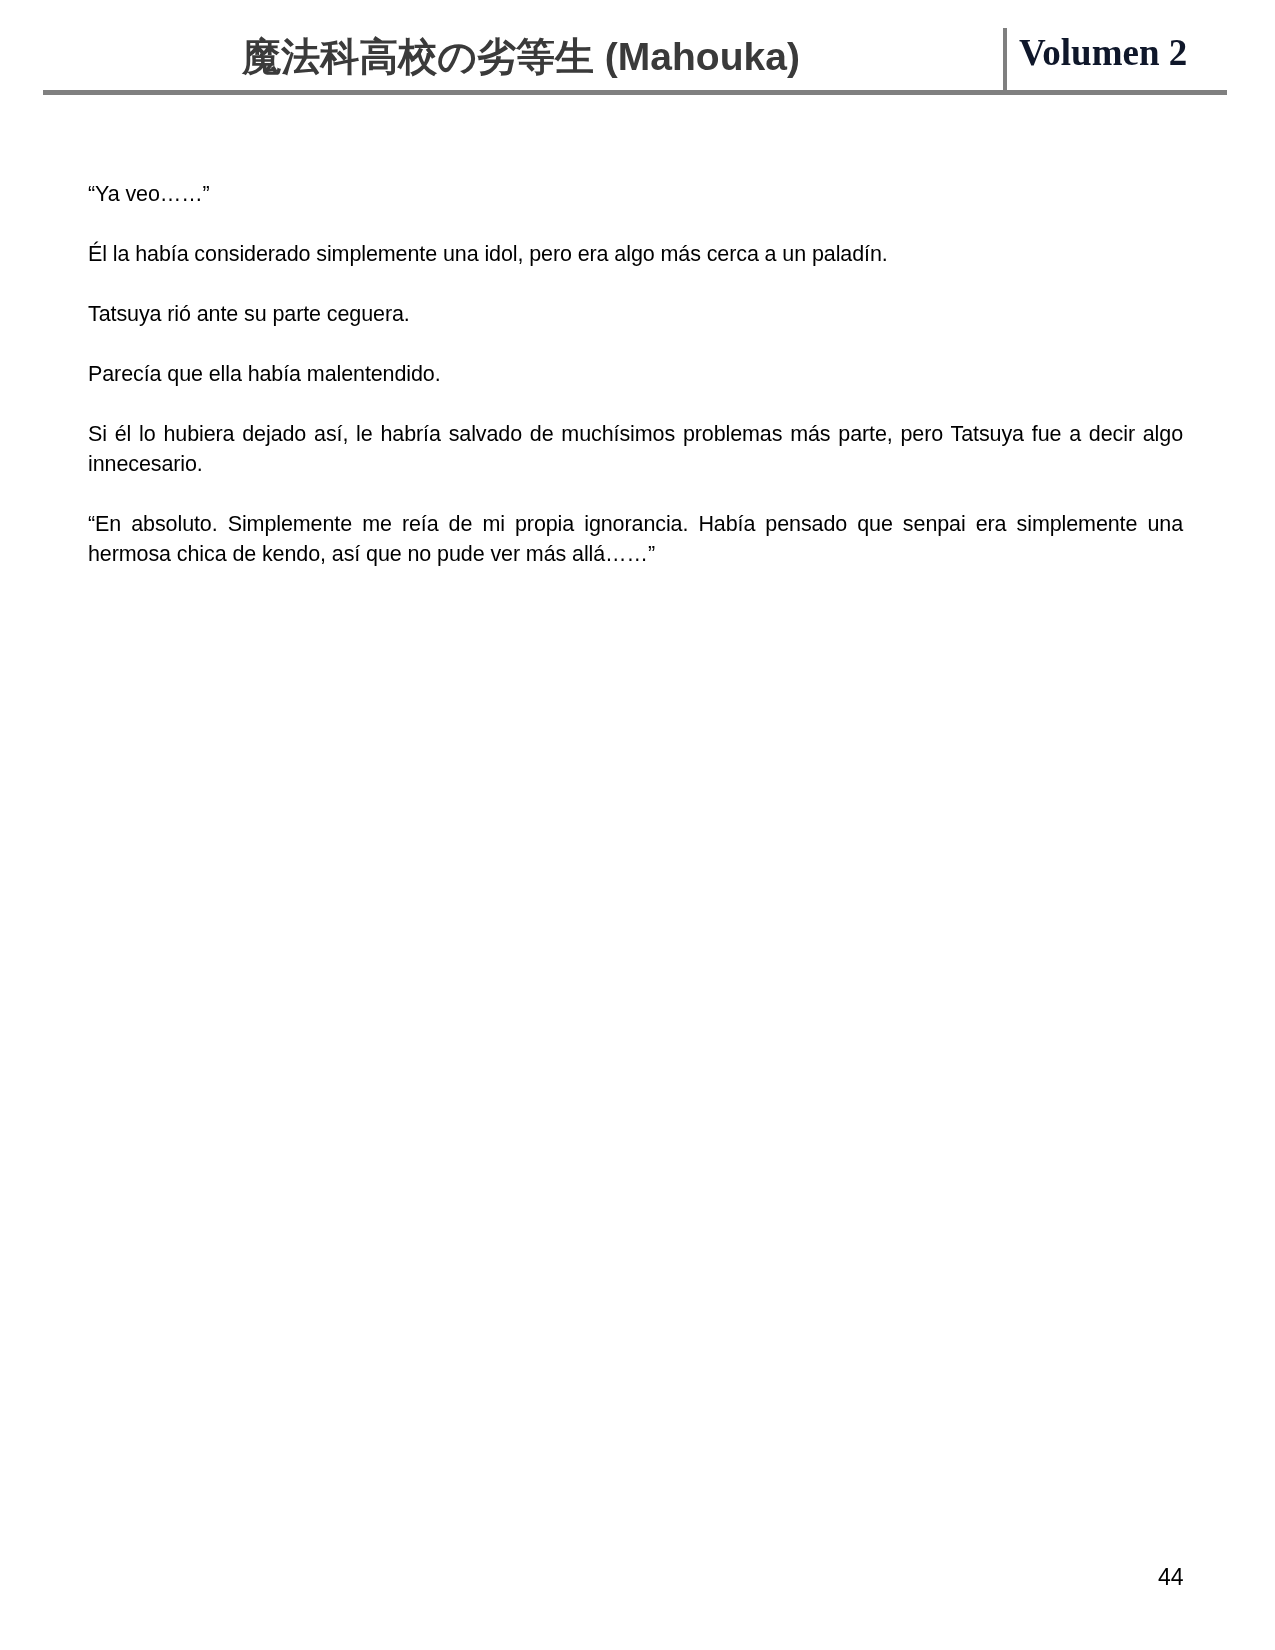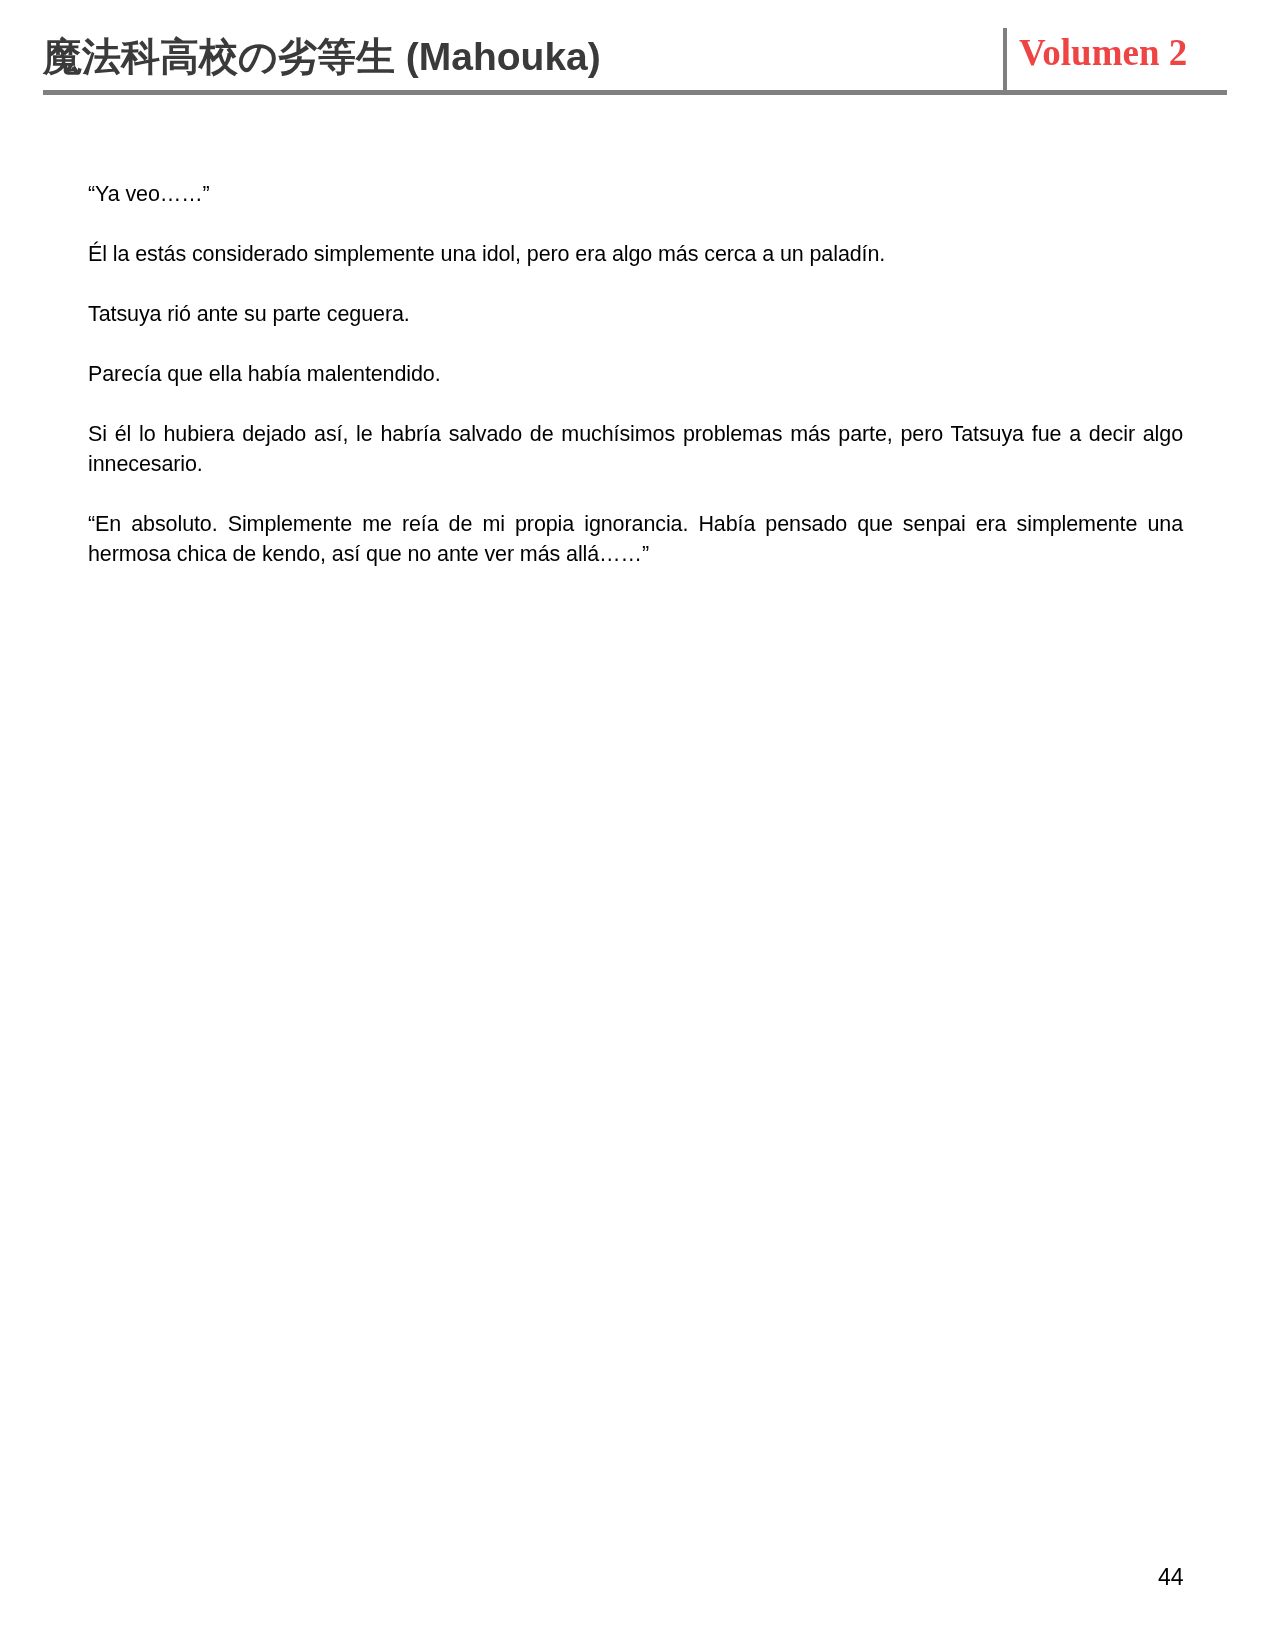--- a/index.html
+++ b/index.html
@@ -22,21 +22,21 @@
     top: 0;
     left: 0;
     width: 1275px;
     height: 95px;
   }
   .header-title {
     position: absolute;
     left: 43px;
     top: 34px;
     width: 956px;              
-    text-align: left;
+    text-align: center;
     font-size: 39px;
     font-weight: bold;
     line-height: 46px;
     color: #3a3a3a;
     font-family: "Liberation Sans", "DejaVu Sans", sans-serif;
     white-space: nowrap;
   }
   .header-divider {
     position: absolute;
     left: 1003px;
@@ -46,21 +46,21 @@
     background: #7f7f7f;
   }
   .header-volume {
     position: absolute;
     left: 1019px;
     top: 32px;
     font-family: "Liberation Serif", "DejaVu Serif", serif;
     font-size: 37px;
     font-weight: bold;
     line-height: 42px;
-    color: #ef4444;
+    color: #0f172a;
     white-space: nowrap;
   }
   .header-rule {
     position: absolute;
     left: 43px;
     top: 90px;
     width: 1184px;
     height: 5px;
     background: #808080;
   }
@@ -100,22 +100,22 @@
 
   <div class="header">
     <div class="header-title">魔法科高校の劣等生 (Mahouka)</div>
     <div class="header-divider"></div>
     <div class="header-volume">Volumen 2</div>
     <div class="header-rule"></div>
   </div>
 
   <div class="content">
     <p>“Ya veo……”</p>
-    <p>Él la estás considerado simplemente una idol, pero era algo más cerca a un paladín.</p>
+    <p>Él la había considerado simplemente una idol, pero era algo más cerca a un paladín.</p>
     <p>Tatsuya rió ante su parte ceguera.</p>
     <p>Parecía que ella había malentendido.</p>
     <p>Si él lo hubiera dejado así, le habría salvado de muchísimos problemas más parte, pero Tatsuya fue a decir algo innecesario.</p>
-    <p>“En absoluto. Simplemente me reía de mi propia ignorancia. Había pensado que senpai era simplemente una hermosa chica de kendo, así que no ante ver más allá……”</p>
+    <p>“En absoluto. Simplemente me reía de mi propia ignorancia. Había pensado que senpai era simplemente una hermosa chica de kendo, así que no pude ver más allá……”</p>
   </div>
 
   <div class="page-number">44</div>
 
 </div>
 
 </body></html>

